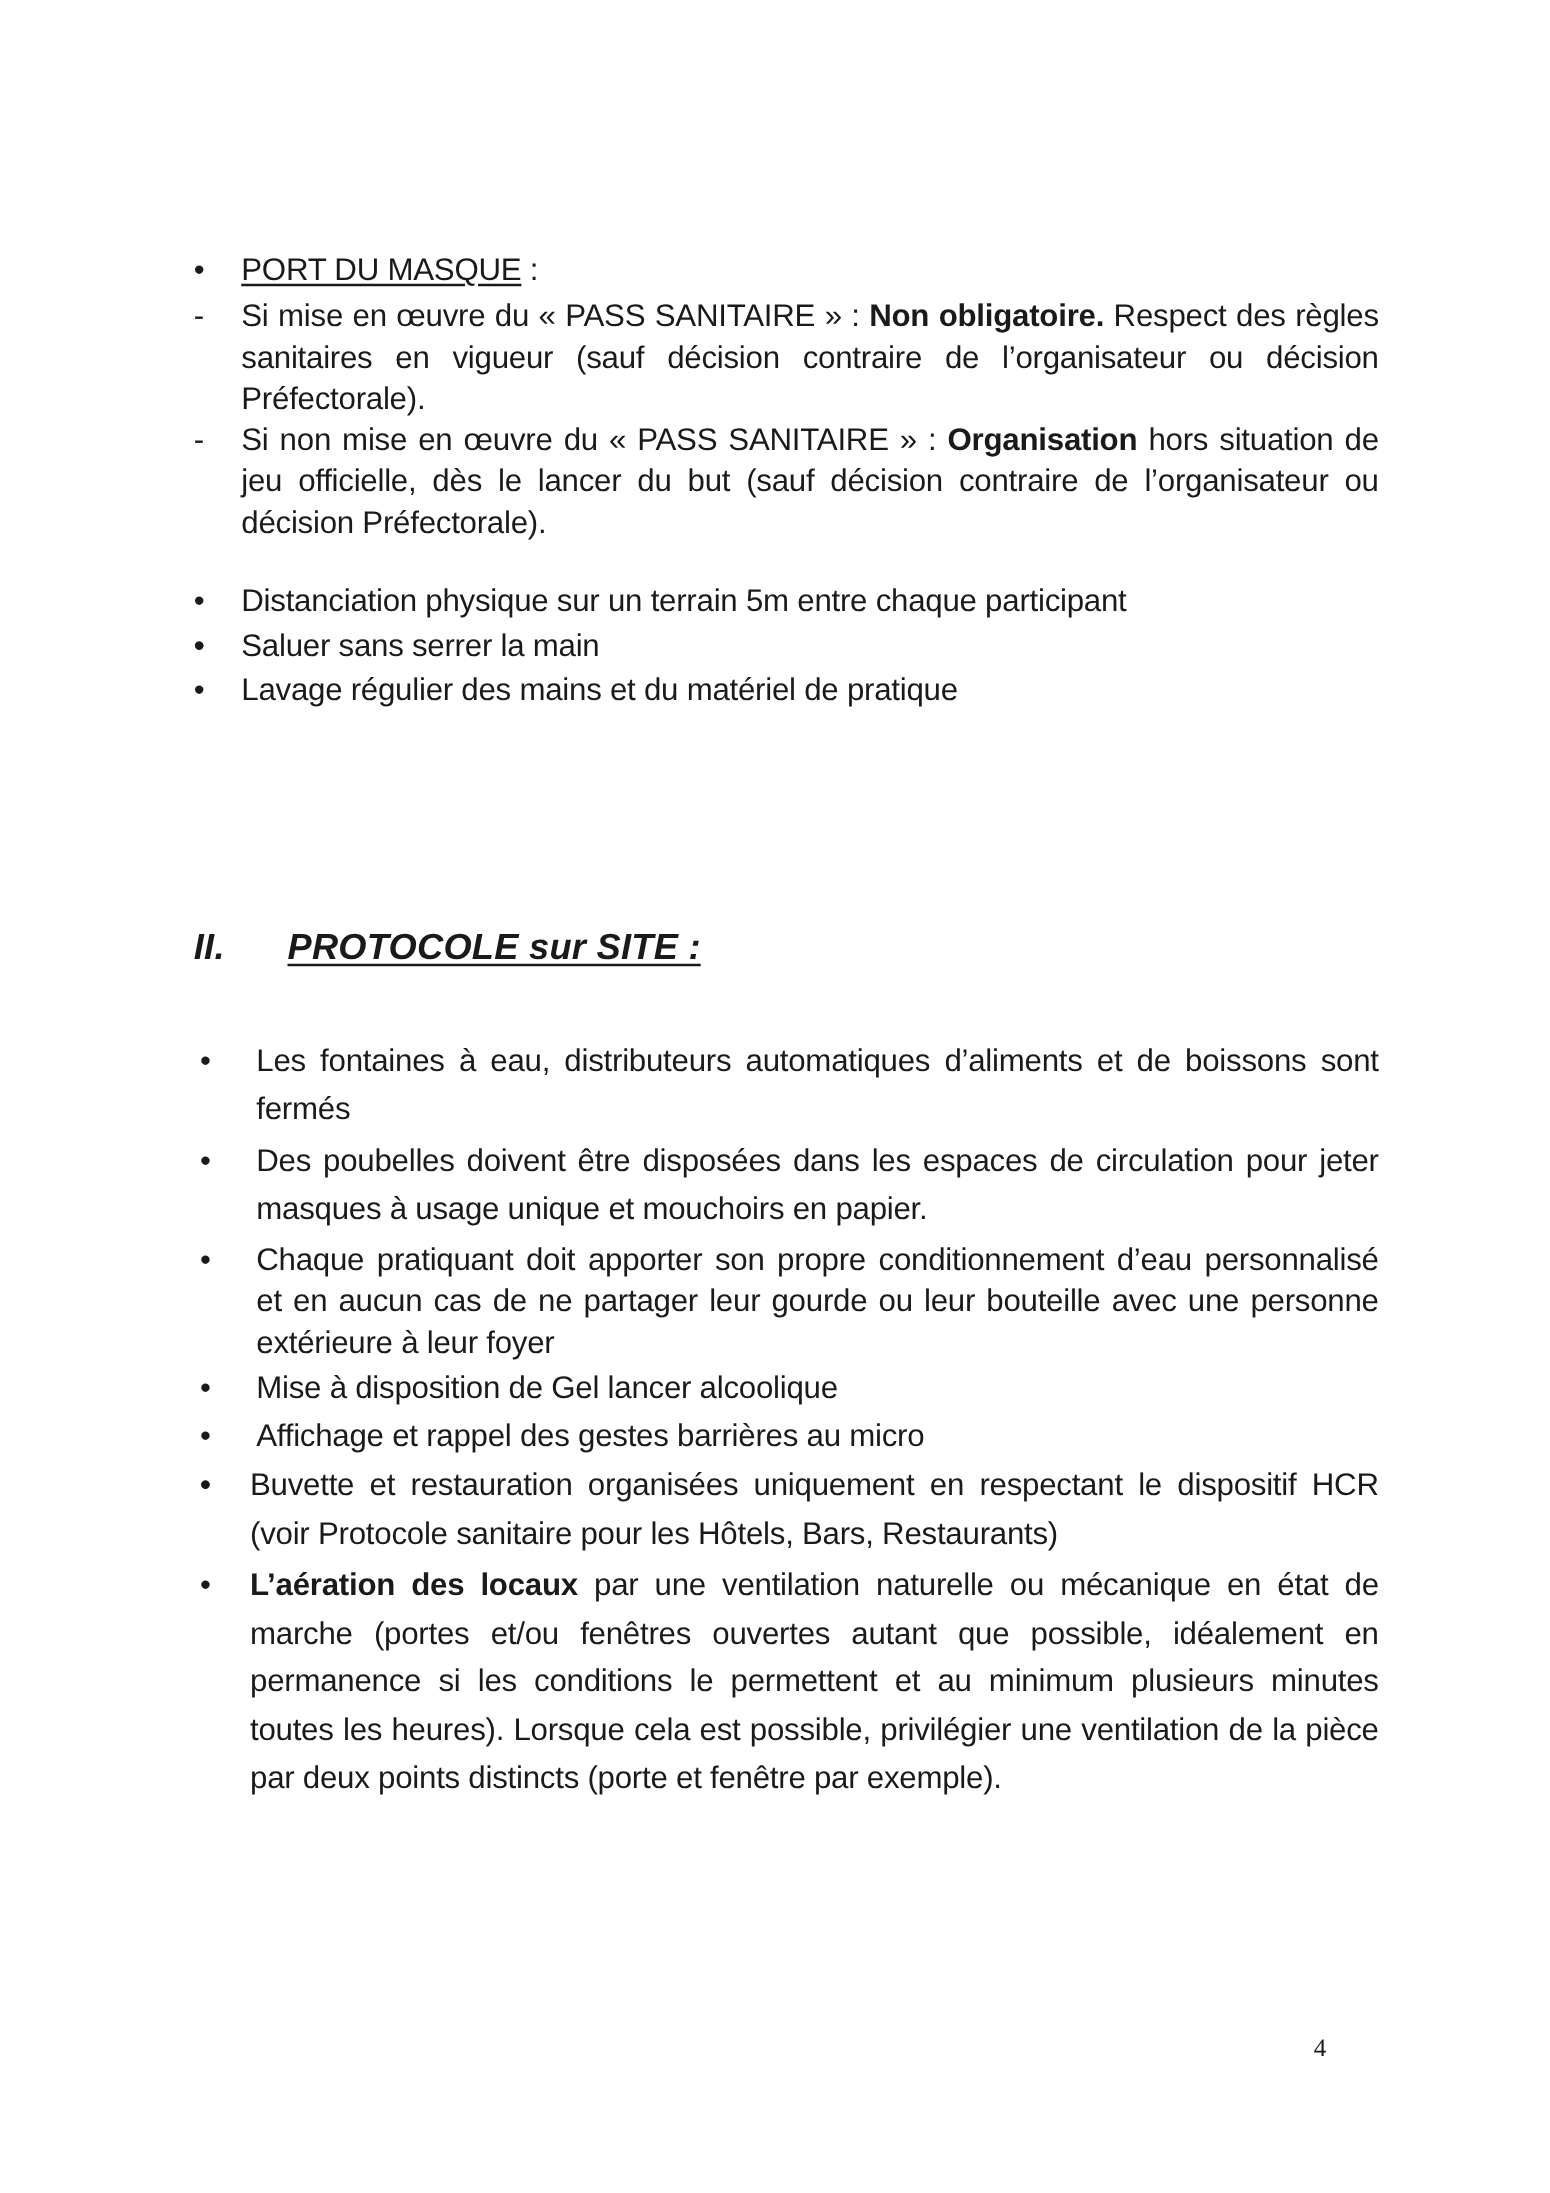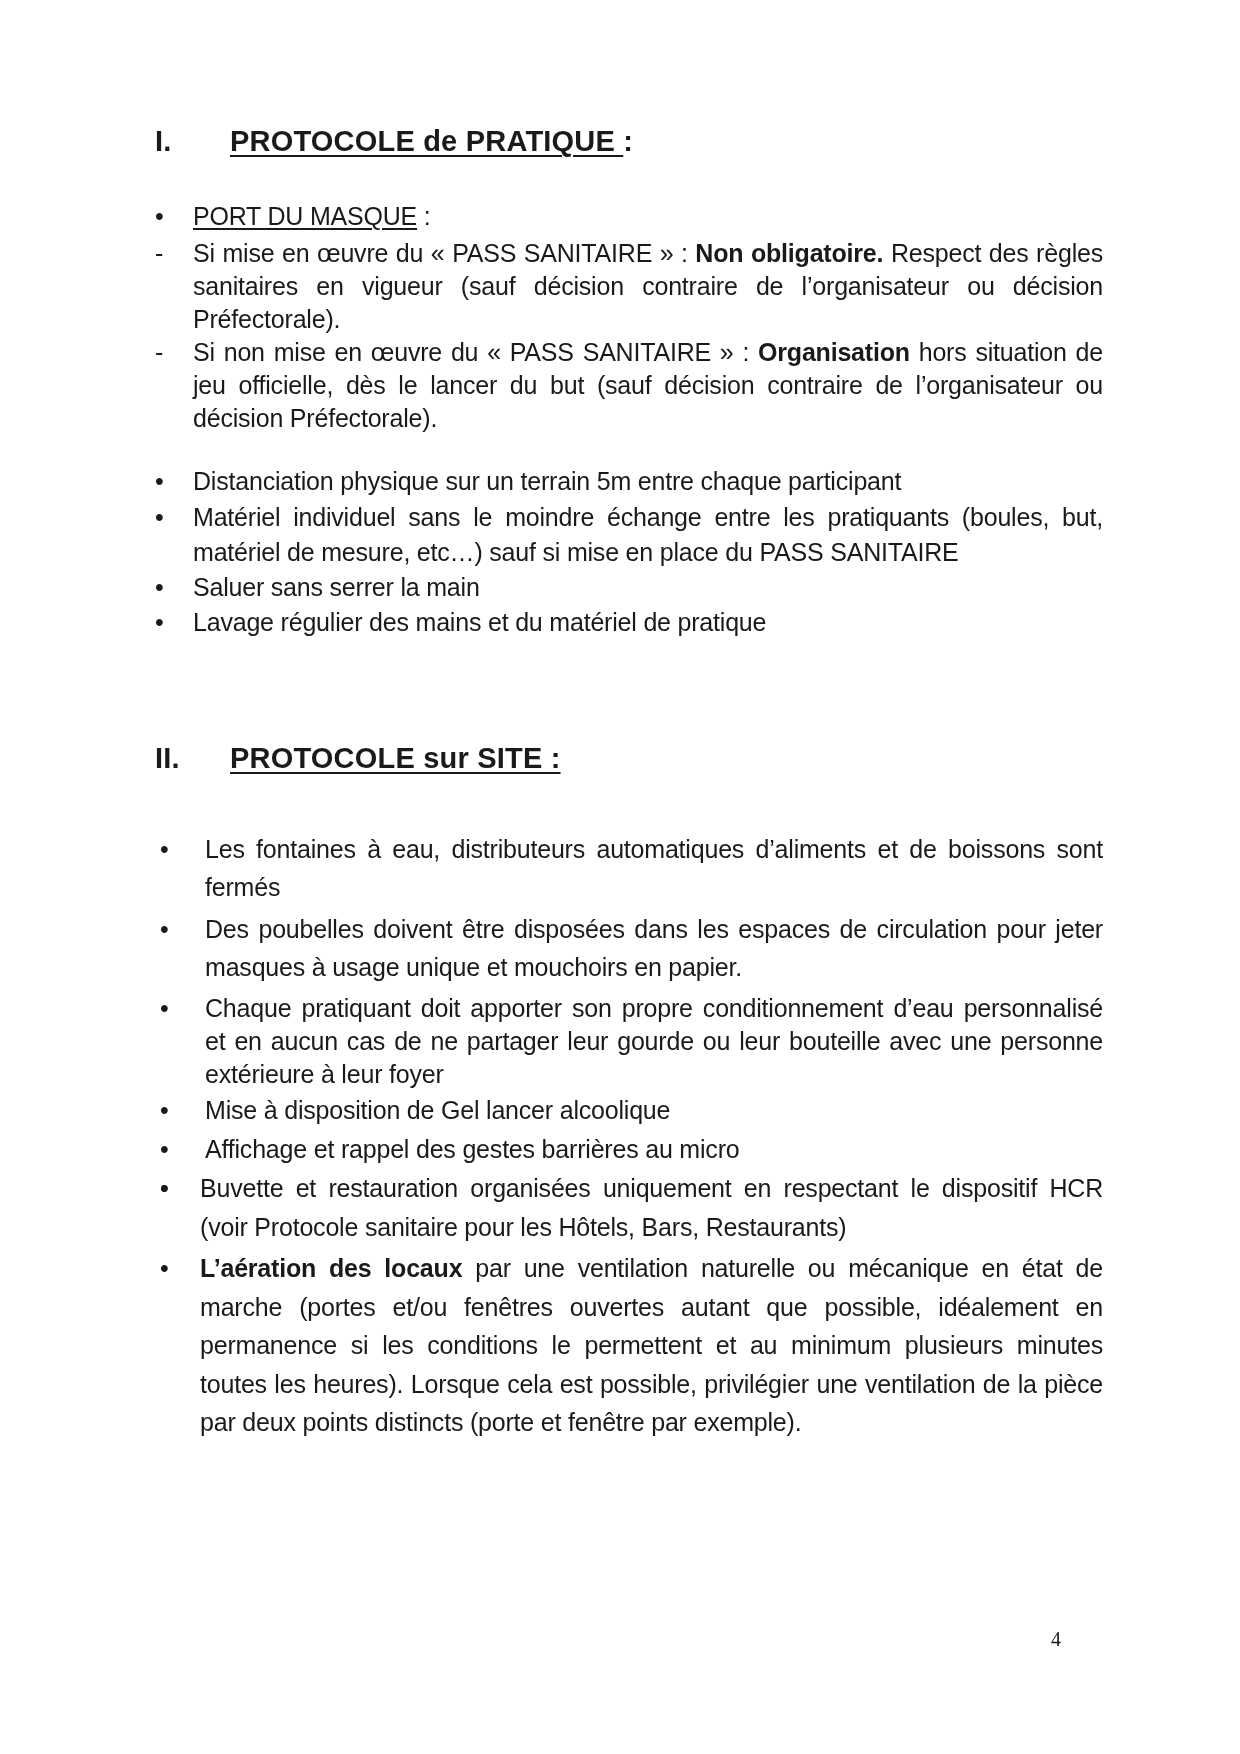--- a/index.html
+++ b/index.html
@@ -18,23 +18,20 @@
   .s1 .item { line-height: 33px; }
   .s2 .item { line-height: 38px; }
   .tight { line-height: 33px !important; }
   .pagenum { position: absolute; left: 1051px; top: 1628px; font-family: "Liberation Serif", serif; font-size: 20px; }
 </style>
 </head>
 <body>
 
 <div class="page">
 
-  <div class="heading" style="top:125px;">
-    <span class="num">I.</span><span class="title">PROTOCOLE de PRATIQUE</span><span class="title">&nbsp;</span><span class="colon">:</span>
-  </div>
 
   <div class="block s1" style="top:200px;">
     <div class="item">
       <span class="mark">•</span>
       <span class="u">PORT DU MASQUE</span><span> :</span>
     </div>
     <div class="item" style="margin-top:4px;">
       <span class="mark">-</span>
       <span>Si mise en œuvre du « PASS SANITAIRE » : </span><span class="b">Non obligatoire.</span><span> Respect des règles sanitaires en vigueur (sauf décision contraire de l’organisateur ou décision Préfectorale).</span>
     </div>
@@ -42,33 +39,32 @@
       <span class="mark">-</span>
       <span>Si non mise en œuvre du « PASS SANITAIRE » : </span><span class="b">Organisation</span><span> hors situation de jeu officielle, dès le lancer du but (sauf décision contraire de l’organisateur ou décision Préfectorale).</span>
     </div>
 
     <div class="item" style="margin-top:28px; line-height:37px;">
       <span class="mark">•</span>
       <span>Distanciation physique sur un terrain 5m entre chaque participant</span>
     </div>
     <div class="item" style="line-height:35px;">
       <span class="mark">•</span>
-      <span>Matériel individuel sans le moindre échange entre les pratiquants (boules, but, matériel de mesure, etc…) sauf si mise en place du PASS SANITAIRE</span>
     </div>
     <div class="item" style="line-height:35px;">
       <span class="mark">•</span>
       <span>Saluer sans serrer la main</span>
     </div>
     <div class="item" style="line-height:35px;">
       <span class="mark">•</span>
       <span>Lavage régulier des mains et du matériel de pratique</span>
     </div>
   </div>
 
-  <div class="heading" style="top:742px;">
+  <div class="heading" style="top:742px;font-style:italic;">
     <span class="num">II.</span><span class="title">PROTOCOLE sur SITE :</span>
   </div>
 
   <div class="block s2" style="top:830px; left:160px; width:943px;">
     <div class="item" style="padding-left:45px;">
       <span class="mark">•</span>
       <span>Les fontaines à eau, distributeurs automatiques d’aliments et de boissons sont fermés</span>
     </div>
     <div class="item" style="padding-left:45px; margin-top:4px;">
       <span class="mark">•</span>

